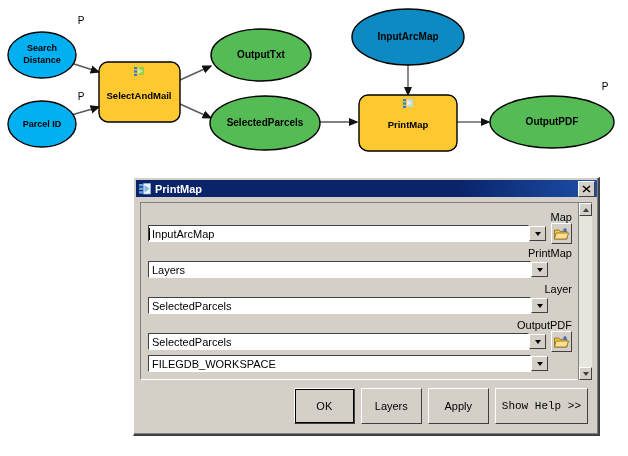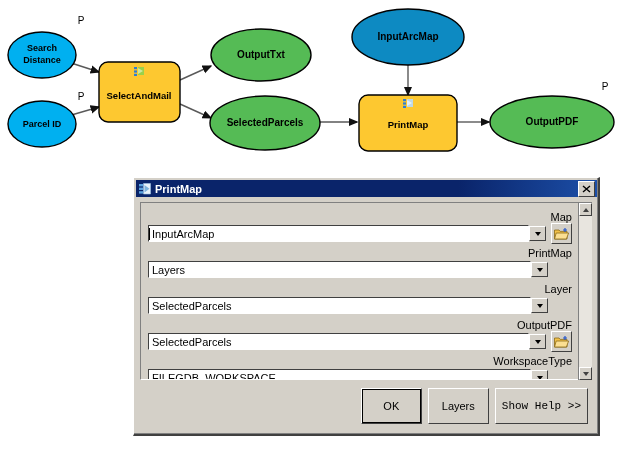--- a/index.html
+++ b/index.html
@@ -429,21 +429,20 @@
           <svg width="15" height="14" viewBox="0 0 15 14" xmlns="http://www.w3.org/2000/svg">
             <path d="M0.5,3 L5,3 L6.2,4.4 L13,4.4 L13,12 L0.5,12 Z" fill="#f2c14a" stroke="#8a6a18" stroke-width="0.8"></path>
             <path d="M2.2,6 L14.6,6 L12.4,12 L0.5,12 Z" fill="#fbdf92" stroke="#8a6a18" stroke-width="0.8"></path>
             <path d="M11,1 L11,5 M9,3 L13,3" stroke="#2255cc" stroke-width="1.2"></path>
           </svg>
         </div>
       </div>
     </div>
 
     <div class="field-group">
-      <div class="field-label">WorkspaceType</div>
       <div class="field-row" style="padding-right:23px;">
         <div class="input-sunken">
           <span class="val">FILEGDB_WORKSPACE</span>
         </div>
         <div class="combo-arrow">
           <span class="tri-down"></span>
         </div>
       </div>
     </div>
 
@@ -455,15 +454,16 @@
     </div>
     <div id="sb-track"></div>
     <div class="sb-btn down">
       <span class="tri-down-sm"></span>
     </div>
   </div>
 
   <div id="dialog-buttons">
     <div class="dlg-btn default" id="btn-ok">OK</div>
     <div class="dlg-btn" id="btn-cancel">Layers</div>
+    <div class="dlg-btn" id="btn-apply">Apply</div>
     <div class="dlg-btn" id="btn-show-help">Show Help &gt;&gt;</div>
   </div>
 </div>
 
 </body></html>

